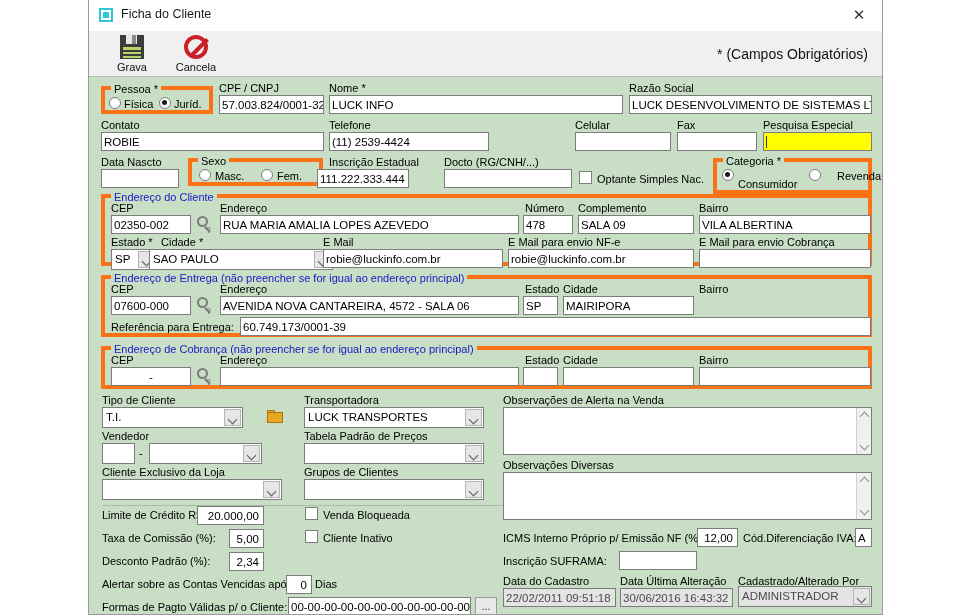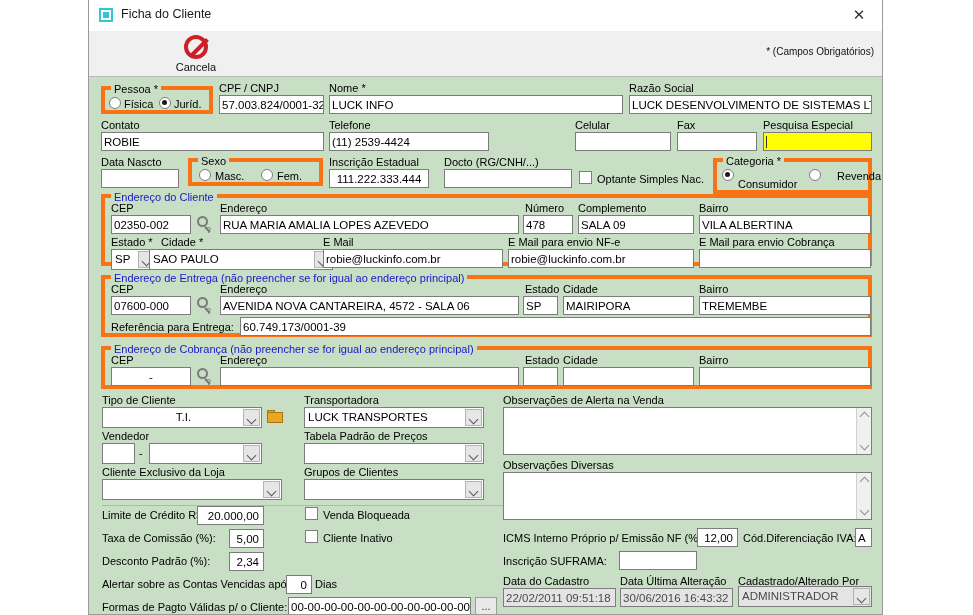--- a/index.html
+++ b/index.html
@@ -36,21 +36,21 @@
   }
 
   
   .toolbar{
     position:absolute;left:0;top:31px;width:100%;height:46px;background:#f0f0f0;
     border-bottom:1px solid #b9b9b9;box-sizing:border-box;
   }
   .tbtn{position:absolute;top:2px;width:62px;height:42px;text-align:center;cursor:pointer;}
   .tbtn .lbl{position:absolute;left:0;bottom:1px;width:100%;font-size:11px;color:#111;}
   .req-note{
-    position:absolute;right:8px;top:15px;font-size:10px;color:#111;
+    position:absolute;right:14px;top:15px;font-size:14px;color:#111;
   }
   
   .floppy{position:absolute;left:50%;top:2px;margin-left:-12px;width:24px;height:24px;}
   .floppy .body{position:absolute;left:0;top:0;width:24px;height:24px;background:#3c3c3c;}
   .floppy .shutter{position:absolute;left:6px;top:0;width:11px;height:9px;background:#e8e8e8;}
   .floppy .shutter2{position:absolute;left:12px;top:0;width:4px;height:9px;background:#8a8a8a;}
   .floppy .label{position:absolute;left:3px;top:12px;width:18px;height:11px;background:#b7d66a;}
   .floppy .l1,.floppy .l2{position:absolute;left:3px;width:18px;height:2px;background:#3c3c3c;}
   .floppy .l1{top:15px;} .floppy .l2{top:19px;}
   
@@ -149,20 +149,31 @@
 <div id="root">
   <div class="window">
 
     <div class="titlebar">
       <div class="title-icon"></div>
       <div class="title-text">Ficha do Cliente</div>
       <div class="close-btn">✕</div>
     </div>
 
     <div class="toolbar">
+      <div class="tbtn" style="left:12px;">
+        <div class="floppy">
+          <div class="body"></div>
+            <div class="shutter"></div>
+            <div class="shutter2"></div>
+          <div class="label"></div>
+            <div class="l1"></div>
+            <div class="l2"></div>
+        </div>
+        <div class="lbl">Grava</div>
+      </div>
       <div class="tbtn" style="left:76px;">
         <div class="cancelicon"></div>
         <div class="lbl">Cancela</div>
       </div>
       <div class="req-note">* (Campos Obrigatórios)</div>
     </div>
 
     <div class="form">
 
       <div class="gb" style="left:12px;top:9px;width:112px;height:28px;">
@@ -202,21 +213,21 @@
 
       <div class="gb" style="left:99px;top:81px;width:135px;height:28px;">
         <span class="gbt">Sexo</span>
         <div class="radio" style="left:7px;top:7px;"></div>
         <div class="lbl" style="left:23px;top:8px;">Masc.</div>
         <div class="radio" style="left:69px;top:7px;"></div>
         <div class="lbl" style="left:85px;top:8px;">Fem.</div>
       </div>
 
       <div class="lbl" style="left:240px;top:79px;">Inscrição Estadual</div>
-      <div class="fld" style="left:240px;top:92px;width:100px;text-align:center;">111.222.333.444</div>
+      <div class="fld" style="left:228px;top:92px;width:92px;">111.222.333.444</div>
 
       <div class="lbl" style="left:355px;top:79px;">Docto (RG/CNH/...)</div>
       <div class="fld" style="left:355px;top:92px;width:128px;"></div>
 
       <div class="chk" style="left:490px;top:94px;"></div>
       <div class="lbl" style="left:508px;top:96px;">Optante Simples Nac.</div>
 
       <div class="gb" style="left:624px;top:81px;width:159px;height:36px;">
         <span class="gbt">Categoria *</span>
         <div class="radio on" style="left:5px;top:7px;"></div>
@@ -282,21 +293,20 @@
         <div class="lbl" style="left:115px;top:4px;">Endereço</div>
         <div class="fld" style="left:115px;top:17px;width:299px;">AVENIDA NOVA CANTAREIRA, 4572 - SALA 06</div>
 
         <div class="lbl" style="left:420px;top:4px;">Estado</div>
         <div class="fld" style="left:418px;top:17px;width:35px;">SP</div>
 
         <div class="lbl" style="left:458px;top:4px;">Cidade</div>
         <div class="fld" style="left:458px;top:17px;width:131px;">MAIRIPORA</div>
 
         <div class="lbl" style="left:594px;top:4px;">Bairro</div>
-        <div class="fld" style="left:594px;top:17px;width:172px;">TREMEMBE</div>
 
         <div class="lbl" style="left:6px;top:42px;">Referência para Entrega:</div>
         <div class="fld" style="left:135px;top:38px;width:631px;">60.749.173/0001-39</div>
       </div>
 
       <div class="gb" style="left:12px;top:269px;width:771px;height:43px;">
         <span class="gbt blue">Endereço de Cobrança (não preencher se for igual ao endereço principal)</span>
 
         <div class="lbl" style="left:6px;top:4px;">CEP</div>
         <div class="fld" style="left:6px;top:17px;width:80px;text-align:center;">           -</div>
@@ -313,21 +323,21 @@
         <div class="fld" style="left:418px;top:17px;width:35px;"></div>
 
         <div class="lbl" style="left:458px;top:4px;">Cidade</div>
         <div class="fld" style="left:458px;top:17px;width:131px;"></div>
 
         <div class="lbl" style="left:594px;top:4px;">Bairro</div>
         <div class="fld" style="left:594px;top:17px;width:172px;"></div>
       </div>
 
       <div class="lbl" style="left:13px;top:317px;">Tipo de Cliente</div>
-      <div class="combo" style="left:13px;top:330px;width:160px;text-align:center;">
+      <div class="combo" style="left:13px;top:330px;width:141px;">
         <span>T.I.</span><span class="arrow"></span>
       </div>
       <div class="folder" style="left:178px;top:333px;">
         <div class="tab"></div>
           <div class="bk"></div>
       </div>
 
       <div class="lbl" style="left:13px;top:353px;">Vendedor</div>
       <div class="fld" style="left:13px;top:366px;width:33px;height:21px;"></div>
       <div class="lbl" style="left:50px;top:370px;">-</div>

